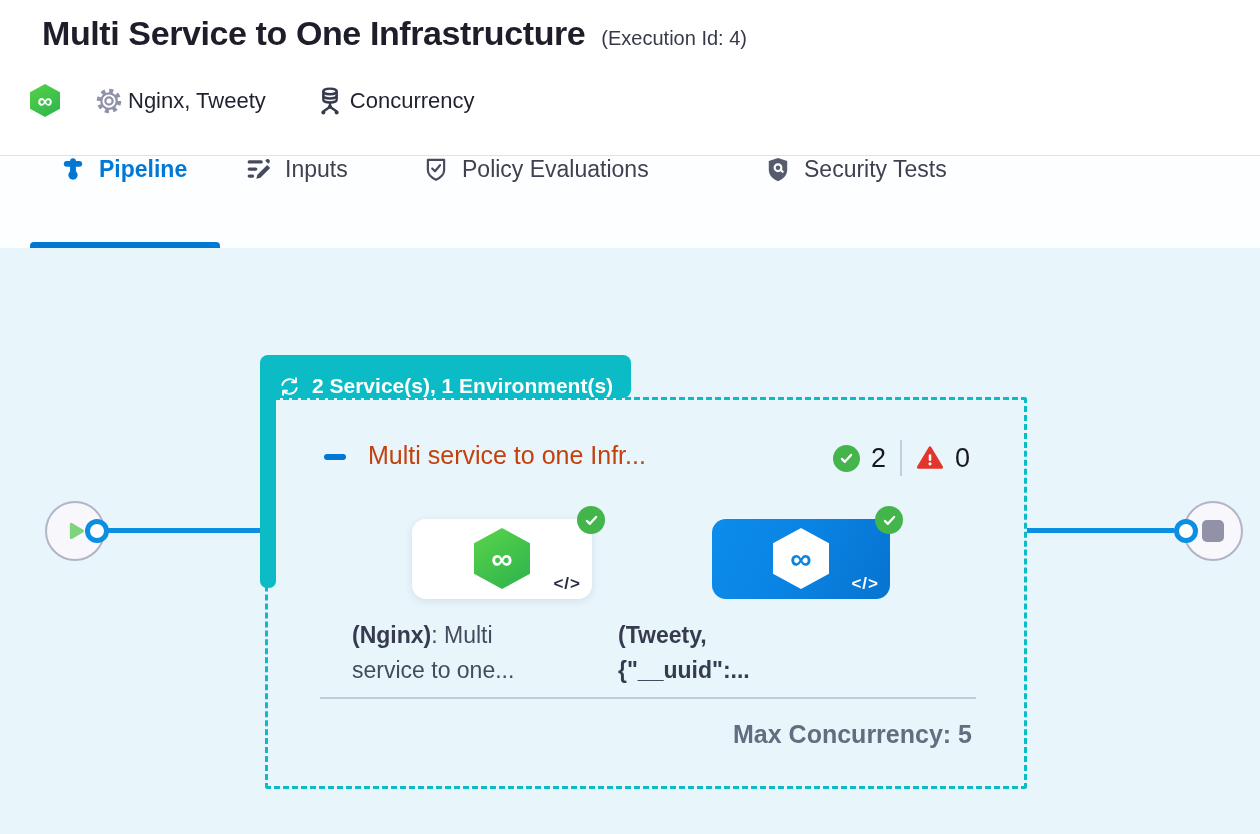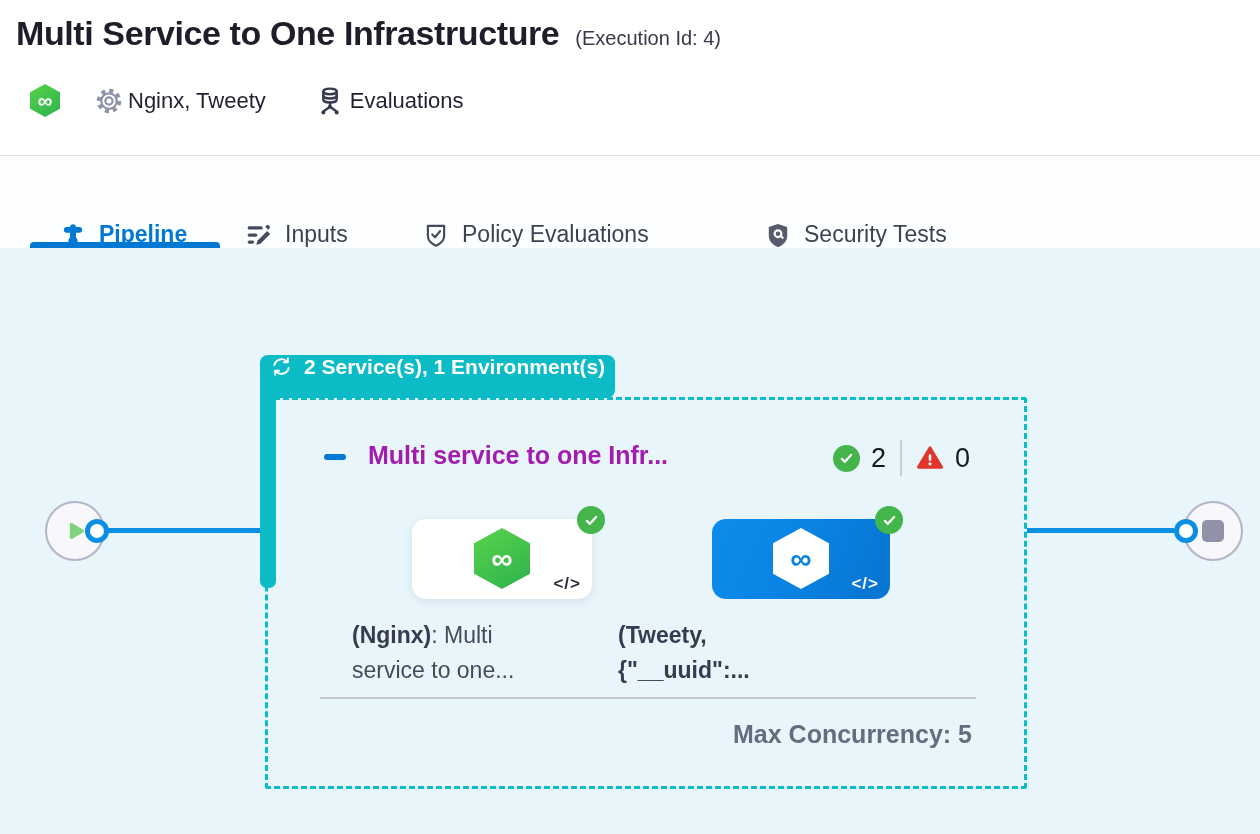--- a/index.html
+++ b/index.html
@@ -1,58 +1,58 @@
 <!DOCTYPE html>
 <html><head>
 <meta charset="utf-8">
 <style>
   * { box-sizing: border-box; margin: 0; padding: 0; }
   body { font-family: "Liberation Sans", sans-serif; background: #fff; }
   .page { position: relative; width: 1260px; height: 834px; background: #ffffff; overflow: hidden; }
 
   
-  .header-row { position: absolute; left: 16px; top: 14px; display: flex; align-items: baseline; gap: 16px; }
+  .header-row { position: absolute; left: 42px; top: 14px; display: flex; align-items: baseline; gap: 16px; }
   .page-title { font-size: 34px; font-weight: 700; color: #1d1e29; letter-spacing: -0.4px; }
   .exec-id { font-size: 20px; font-weight: 400; color: #37394a; }
   .meta-row { position: absolute; left: 30px; top: 84px; display: flex; align-items: center; font-size: 22px; color: #1f222e; }
   .hex { clip-path: polygon(50% 0,100% 25%,100% 75%,50% 100%,0 75%,0 25%); display: flex; align-items: center; justify-content: center; font-weight: 700; }
   .hex-sm { width: 30px; height: 33px; background: linear-gradient(145deg,#55d348,#2db34d); color: #fff; font-size: 21px; }
   .meta-gear { margin-left: 34px; }
   .meta-text { margin-left: 4px; font-weight: 500; }
   .meta-infra-icon { margin-left: 48px; }
 
   .top-divider { position: absolute; left: 0; top: 155px; width: 100%; height: 1px; background: #e0e2e8; }
 
   
   .tabbar { position: absolute; left: 0; top: 156px; width: 100%; height: 92px; background: #fdfeff; }
-  .tab { position: absolute; top: 0; height: 92px; display: flex; align-items: flex-end; gap: 13px; font-size: 23px; color: #3e4150; cursor: pointer; }
+  .tab { position: absolute; top: 0; height: 92px; display: flex; align-items: flex-start; gap: 13px; font-size: 23px; color: #3e4150; cursor: pointer; }
   .tab--active { color: #0278d5; font-weight: 700; }
   .tab-underline { position: absolute; left: 30px; bottom: 0; width: 190px; height: 6px; background: #0278d5; border-radius: 4px 4px 0 0; }
 
   
   .canvas { position: absolute; left: 0; top: 248px; width: 1260px; height: 586px; background: #e8f5fb; }
 
   .node-circle { position: absolute; width: 60px; height: 60px; border-radius: 50%; background: #f7f7fc; border: 2px solid #b3b4c8; display: flex; align-items: center; justify-content: center; }
   .start-node { left: 45px; top: 253px; }
   .end-node { left: 1183px; top: 253px; }
   .stop-square { width: 22px; height: 22px; border-radius: 5px; background: #9191a8; }
   .edge { position: absolute; top: 280px; height: 5px; background: #0b8fe2; }
   .edge-left { left: 97px; width: 165px; }
   .edge-right { left: 1027px; width: 147px; }
   .port { position: absolute; top: 271px; width: 24px; height: 24px; border-radius: 50%; background: #fff; border: 5px solid #0b8fe2; z-index: 3; }
   .port-start { left: 85px; }
   .port-end { left: 1174px; }
 
   
-  .group-badge { position: absolute; left: 260px; top: 107px; height: 43px; display: flex; align-items: flex-start; gap: 11px; padding: 0 10px; background: #0bbcc6; color: #fff; font-size: 21px; font-weight: 600; border-radius: 8px 8px 8px 0; z-index: 2; }
+  .group-badge { position: absolute; left: 260px; top: 107px; height: 43px; display: flex; align-items: flex-end; gap: 11px; padding: 0 18px; background: #0bbcc6; color: #fff; font-size: 21px; font-weight: 600; border-radius: 8px 8px 8px 0; z-index: 2; }
   .group-strip { position: absolute; left: 260px; top: 148px; width: 16px; height: 192px; background: #0bbcc6; border-radius: 0 0 7px 7px; z-index: 2; }
   .stage-box { position: absolute; left: 265px; top: 149px; width: 762px; height: 392px; border: 3px dashed #0bbcc6; border-radius: 3px; z-index: 1; }
 
   .collapse-minus { position: absolute; left: 56px; top: 54px; width: 22px; height: 6px; border-radius: 3px; background: #0278d5; cursor: pointer; }
-  .stage-title { position: absolute; left: 100px; top: 41px; font-size: 25px; color: #a21caf; font-weight: bold; }
+  .stage-title { position: absolute; left: 100px; top: 41px; font-size: 25px; color: #c2410c; }
   .stage-status { position: absolute; right: 54px; top: 40px; display: flex; align-items: center; gap: 11px; }
   .status-count { font-size: 27px; color: #16181f; font-weight: 500; }
   .status-divider { width: 2px; height: 36px; background: #c9cbd6; margin: 0 3px; }
   .badge-circle { width: 27px; height: 27px; border-radius: 50%; background: #43b54a; display: flex; align-items: center; justify-content: center; }
 
   .svc-card { position: absolute; width: 180px; height: 80px; border-radius: 14px; cursor: pointer; }
   .svc-card--white { left: 144px; top: 119px; background: #ffffff; box-shadow: 0 2px 8px rgba(20,40,80,0.10); }
   .svc-card--blue  { left: 444px; top: 119px; width: 178px; background: linear-gradient(115deg,#0c8ceb 0%,#0a84e4 45%,#0773d0 100%); }
   .svc-logo { position: absolute; left: 50%; top: 9px; transform: translateX(-50%); width: 56px; height: 61px; font-size: 30px; }
   .svc-logo--green { background: linear-gradient(145deg,#5ad44a,#2cb24e); color: #fff; }
@@ -98,21 +98,21 @@
         <path d="M7 4.8v6.2c0 1.2 2.2 2.1 5 2.1s5-.9 5-2.1V4.8"></path>
         <path d="M7 8c0 1.2 2.2 2.1 5 2.1S17 9.2 17 8"></path>
         <path d="M12 13.3v3"></path>
         <path d="M12 16.3l-5 3.6"></path>
           <path d="M12 16.3l5 3.6"></path>
         <circle cx="7" cy="20.6" r="1.5" fill="#343b4e" stroke="none"></circle>
         <circle cx="17" cy="20.6" r="1.5" fill="#343b4e" stroke="none"></circle>
         <circle cx="12" cy="16.3" r="1.5" fill="#343b4e" stroke="none"></circle>
       </svg>
     </span>
-    <span class="meta-text">Evaluations</span>
+    <span class="meta-text">Concurrency</span>
   </div>
 
   <div class="top-divider"></div>
 
   <div class="tabbar">
 
     <div class="tab tab--active" style="left:60px">
       <span>
         <svg class="icon-svg" width="26" height="26" viewBox="0 0 24 24" fill="#0278d5">
           <rect x="3.5" y="4.5" width="17" height="5.5" rx="2.75"></rect>

